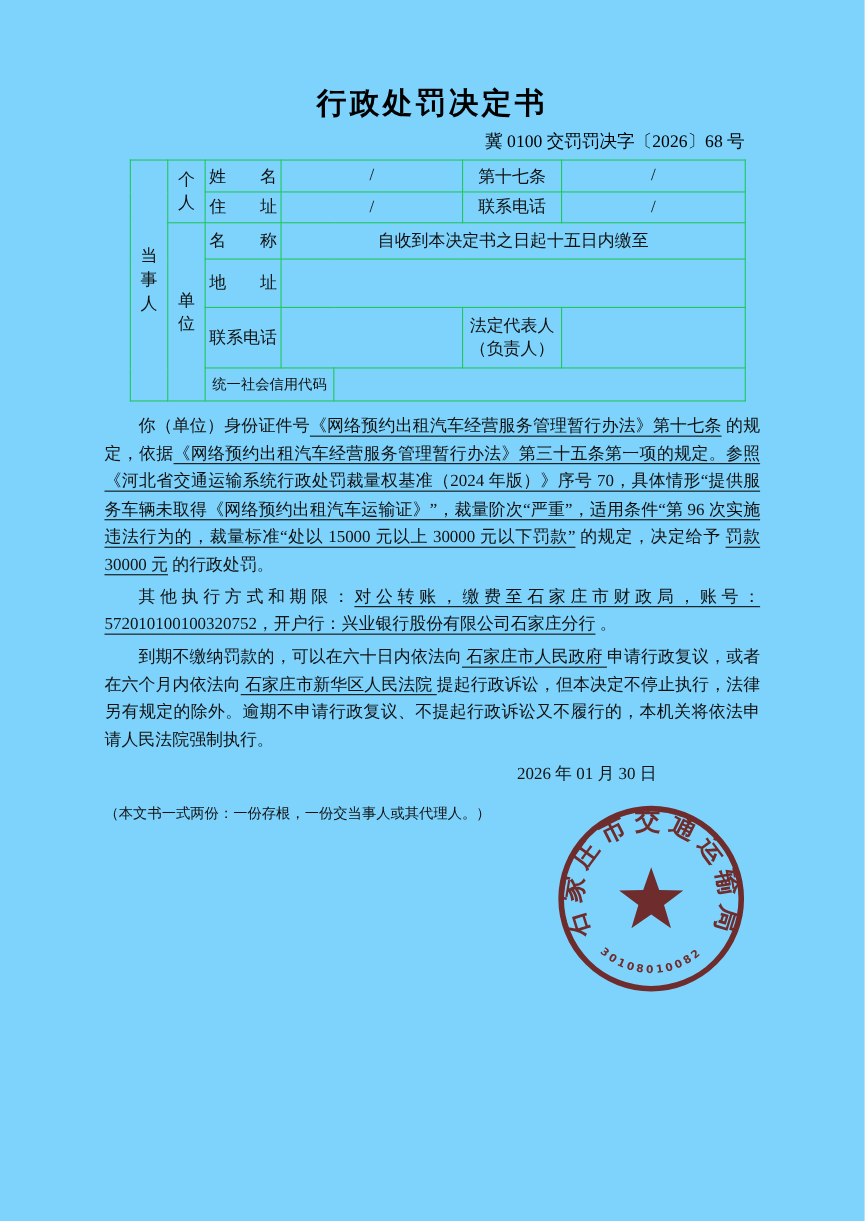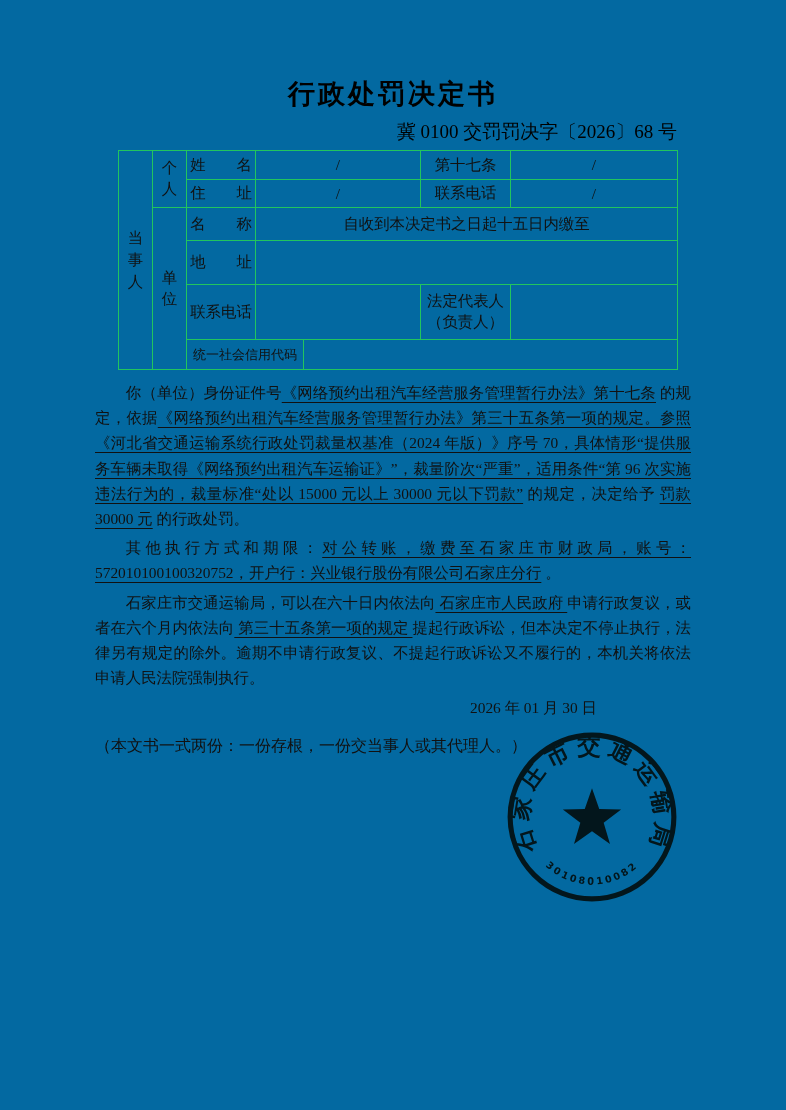--- a/index.html
+++ b/index.html
@@ -1,39 +1,39 @@
 <!DOCTYPE html>
 <html><head>
 <meta charset="utf-8">
 <style>
   html,body{margin:0;padding:0;background:#e8e8e8;}
   .page{
     position:relative;
     width:786px;height:1110px;
     margin:0 auto;
-    background:#0369a1;
+    background:#7dd3fc;
     color:#111;
     font-family:"Liberation Serif","DejaVu Serif",serif;
     overflow:hidden;
   }
   .title{
     margin:0;
     padding-top:76px;
     text-align:center;
     font-family:"Liberation Sans","DejaVu Sans",sans-serif;
     font-weight:700;
     font-size:27px;
     letter-spacing:3px;
     color:#000;
   }
   .docno{
     margin-top:7px;
     text-align:right;
     padding-right:109px;
-    font-size:19px;
+    font-size:16px;
     color:#000;
   }
   table.party{
     border-collapse:collapse;
     margin-left:118px;
     margin-top:5px;
     table-layout:fixed;
     font-size:15.4px;
   }
   table.party td{
@@ -54,21 +54,21 @@
   .body p{margin:0 0 4px 0;text-indent:2em;}
   .u{text-decoration:underline;text-underline-offset:4px;}
   .date-line{
     margin-top:8px;
     margin-left:470px;
     font-size:15.4px;
   }
   .note{
     margin-top:17px;
     margin-left:95px;
-    font-size:16px;
+    font-size:13px;
   }
   svg.seal{
     position:absolute;
     left:504px;
     top:729px;
     width:176px;
     height:176px;
     mix-blend-mode:multiply;
     opacity:.93;
     pointer-events:none;
@@ -138,21 +138,21 @@
     <tr style="height:30px">
       <td colspan="2" class="small-lbl">统一社会信用代码</td>
       <td colspan="3"></td>
     </tr>
   </tbody>
     </table>
 
   <div class="body">
       <p><span>你（单位）身份证件号</span><span class="u">《网络预约出租汽车经营服务管理暂行办法》第十七条</span><span> 的规定，依据</span><span class="u">《网络预约出租汽车经营服务管理暂行办法》第三十五条第一项的规定。参照《河北省交通运输系统行政处罚裁量权基准（2024 年版）》序号 70，具体情形“提供服务车辆未取得《网络预约出租汽车运输证》”，裁量阶次“严重”，适用条件“第 96 次实施违法行为的，裁量标准“处以 15000 元以上 30000 元以下罚款”</span><span> 的规定，决定给予 </span><span class="u">罚款 30000 元</span><span> 的行政处罚。</span></p>
       <p><span>其他执行方式和期限：</span><span class="u">对公转账，缴费至石家庄市财政局，账号：572010100100320752，开户行：兴业银行股份有限公司石家庄分行</span><span> 。</span></p>
-      <p><span>石家庄市交通运输局，可以在六十日内依法向</span><span class="u"> 石家庄市人民政府 </span><span>申请行政复议，或者在六个月内依法向</span><span class="u"> 第三十五条第一项的规定 </span><span>提起行政诉讼，但本决定不停止执行，法律另有规定的除外。逾期不申请行政复议、不提起行政诉讼又不履行的，本机关将依法申请人民法院强制执行。</span></p>
+      <p><span>到期不缴纳罚款的，可以在六十日内依法向</span><span class="u"> 石家庄市人民政府 </span><span>申请行政复议，或者在六个月内依法向</span><span class="u"> 石家庄市新华区人民法院 </span><span>提起行政诉讼，但本决定不停止执行，法律另有规定的除外。逾期不申请行政复议、不提起行政诉讼又不履行的，本机关将依法申请人民法院强制执行。</span></p>
     </div>
 
   <div class="date-line">2026 年 01 月 30 日</div>
 
   <div class="note">（本文书一式两份：一份存根，一份交当事人或其代理人。）</div>
 
   <svg class="seal" viewBox="0 0 172 172" aria-hidden="true">
     <defs>
       <path id="arcTop" d="M 32.3,117 A 62,62 0 1 1 139.7,117" fill="none"></path>
       <path id="arcBottom" d="M 39.3,132.7 A 66,66 0 0 0 132.7,132.7" fill="none"></path>

